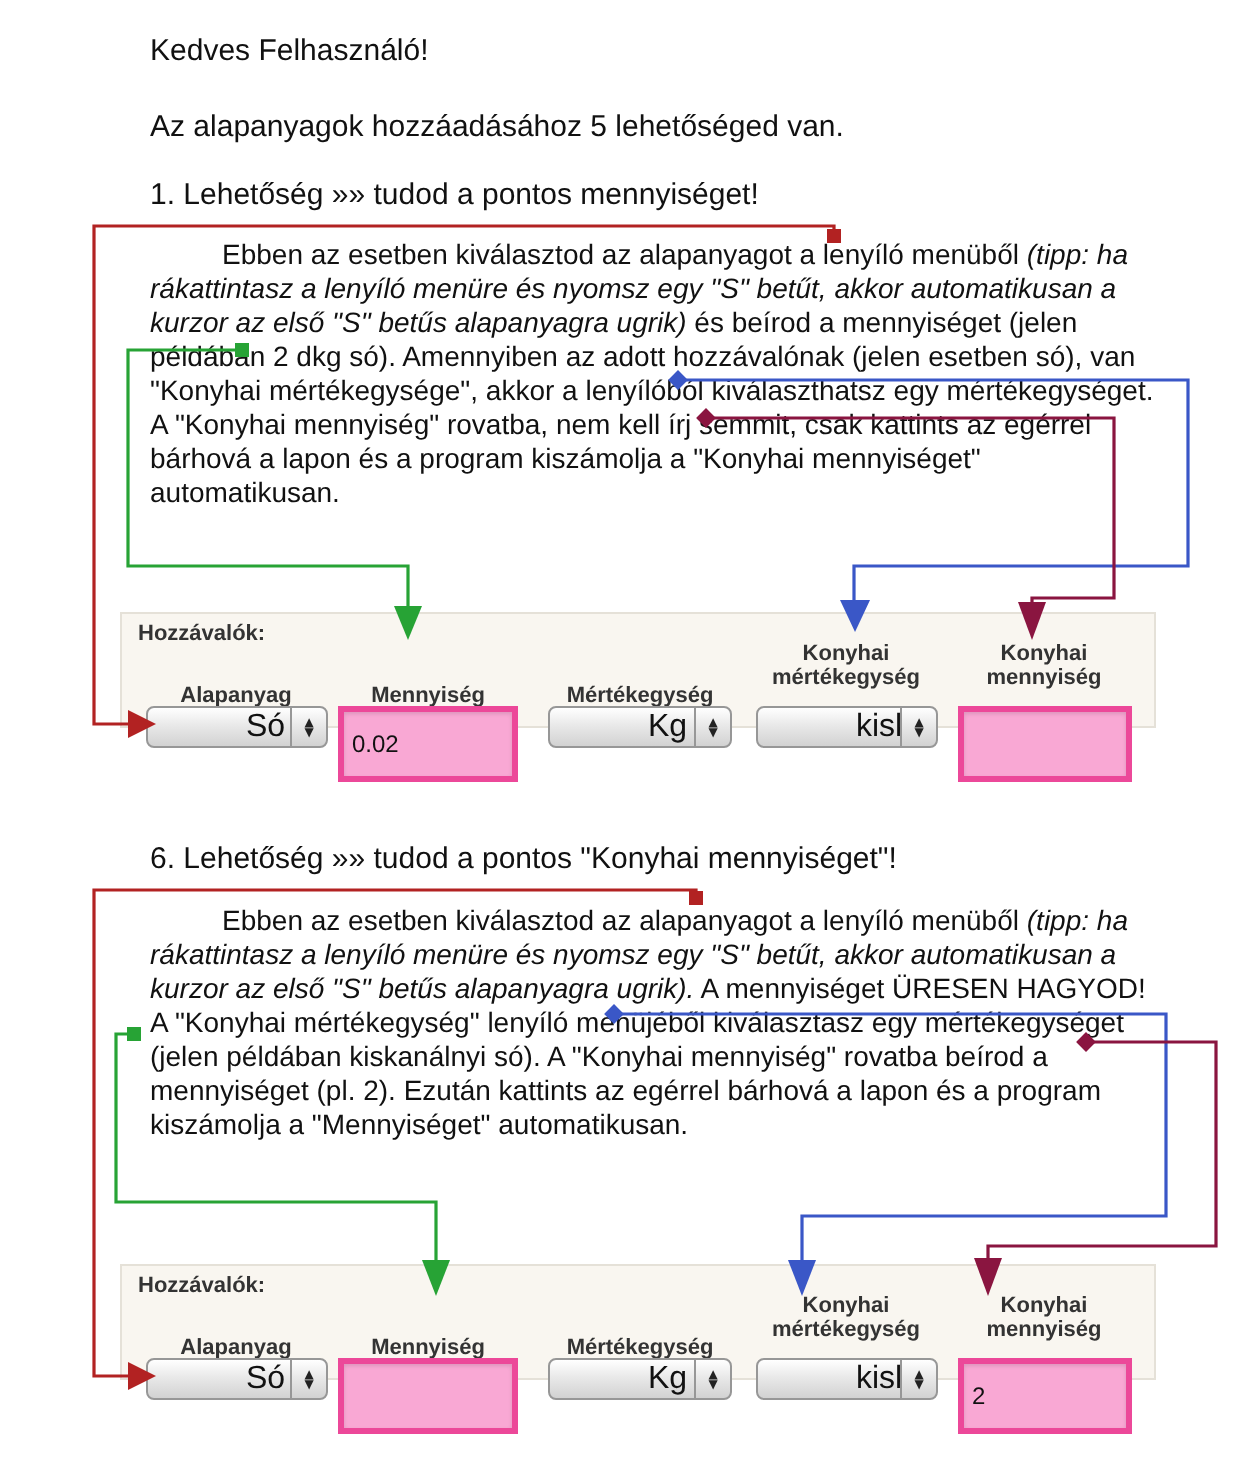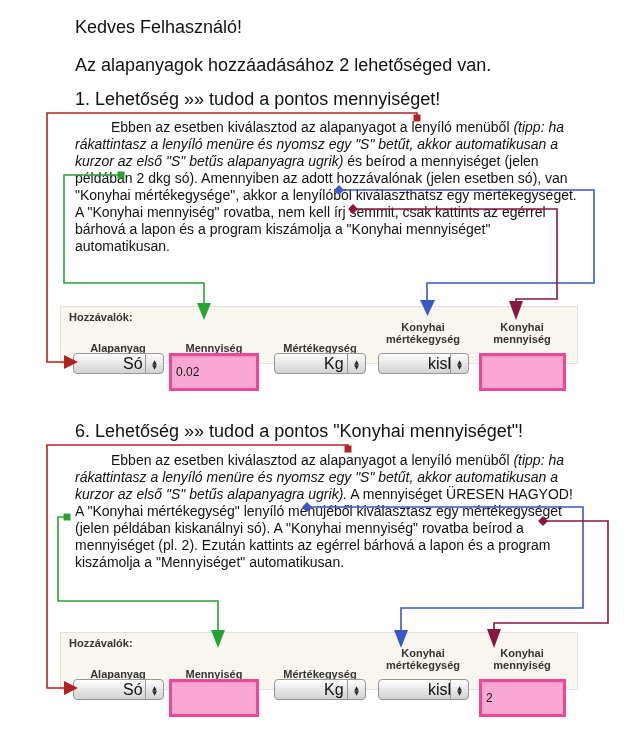--- a/index.html
+++ b/index.html
@@ -1,19 +1,19 @@
 <!DOCTYPE html>
 <html><head>
 <meta charset="utf-8">
 <style>
   html,body{margin:0;padding:0;background:#ffffff;}
   .page{position:relative;width:630px;height:738px;background:#ffffff;overflow:hidden;
         font-family:"Liberation Sans",sans-serif;color:#111;}
   .arrows{position:absolute;left:0;top:0;width:630px;height:738px;pointer-events:none;z-index:5;}
-  .introline{position:absolute;left:75px;font-size:18px;color:#111;white-space:nowrap;}
+  .introline{position:absolute;left:75px;font-size:15px;color:#111;white-space:nowrap;}
   .para{position:absolute;left:75px;width:502px;font-size:14px;line-height:17px;color:#111;
         text-indent:36px;text-align:left;z-index:2;}
   .para .it{font-style:italic;}
   .panel{position:absolute;left:60px;width:518px;height:58px;background:#f9f6f0;
          border:1px solid #e5e1d8;box-sizing:border-box;z-index:1;}
   .legend{position:absolute;left:8px;top:4px;font-size:11px;font-weight:bold;color:#333;}
   .hdr{position:absolute;font-size:11px;font-weight:bold;color:#333;text-align:center;line-height:11.5px;}
   .hdr.one{top:36px;}
   .hdr.two{top:15px;}
   .select{position:absolute;top:46px;height:21px;box-sizing:border-box;
@@ -78,21 +78,21 @@
     </g>
 
     <g stroke="#8a1540" fill="none" stroke-width="1.6">
       <polyline points="543,521 608,521 608,623 494,623 494,631"></polyline>
       <rect x="539.5" y="517.5" width="7" height="7" fill="#8a1540" stroke="none" transform="rotate(45 543 521)"></rect>
       <polygon points="487,629 501,629 494,648" fill="#8a1540" stroke="none"></polygon>
     </g>
   </svg>
 
   <div class="introline" style="top:17px">Kedves Felhasználó!</div>
-  <div class="introline" style="top:55px">Az alapanyagok hozzáadásához 2 lehetőséged van.</div>
+  <div class="introline" style="top:55px">Az alapanyagok hozzáadásához 5 lehetőséged van.</div>
   <div class="introline" style="top:89px">1. Lehetőség »» tudod a pontos mennyiséget!</div>
 
   <div class="para" style="top:119px"><span>Ebben az esetben kiválasztod az alapanyagot a lenyíló menüből </span><span class="it">(tipp: ha rákattintasz a lenyíló menüre és nyomsz egy "S" betűt, akkor automatikusan a kurzor az első "S" betűs alapanyagra ugrik)</span><span> és beírod a mennyiséget (jelen példában 2 dkg só). Amennyiben az adott hozzávalónak (jelen esetben só), van "Konyhai mértékegysége", akkor a lenyílóból kiválaszthatsz egy mértékegységet. A "Konyhai mennyiség" rovatba, nem kell írj semmit, csak kattints az egérrel bárhová a lapon és a program kiszámolja a "Konyhai mennyiséget" automatikusan.</span></div>
 
   <div class="panel" style="top:306px">
     <div class="legend">Hozzávalók:</div>
     <div class="hdr one" style="left:2px;width:110px">Alapanyag</div>
     <div class="hdr one" style="left:98px;width:110px">Mennyiség</div>
     <div class="hdr one" style="left:204px;width:110px">Mértékegység</div>
     <div class="hdr two" style="left:322px;width:80px">Konyhai mértékegység</div>

